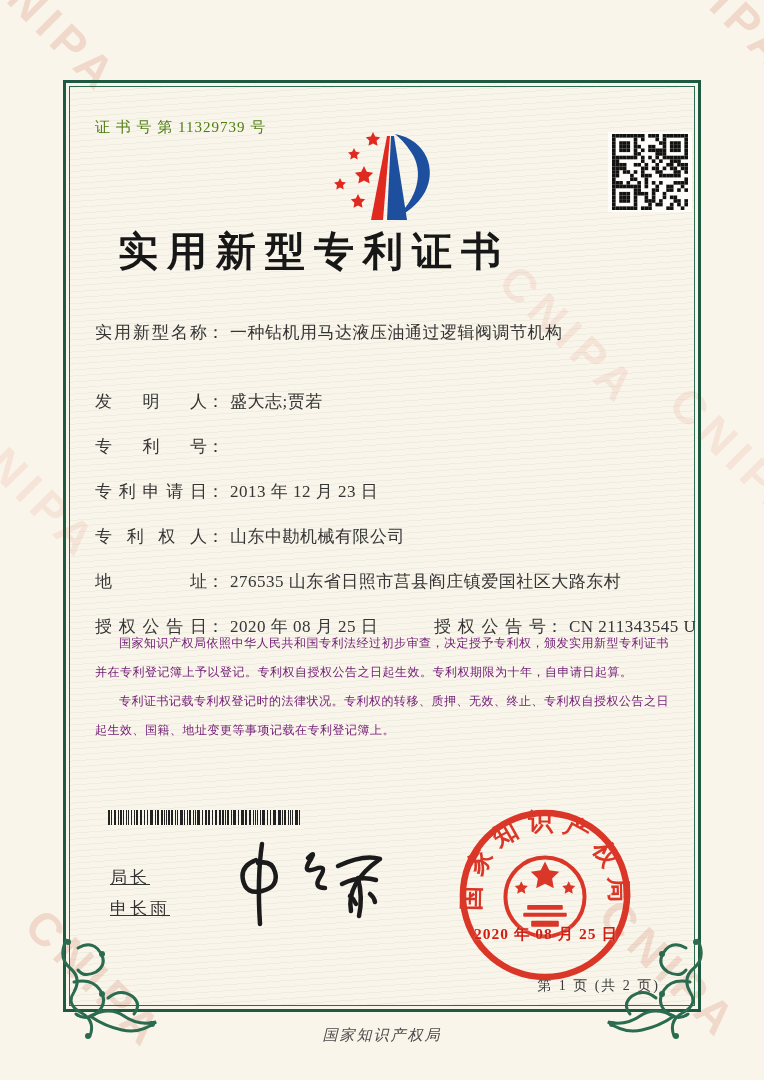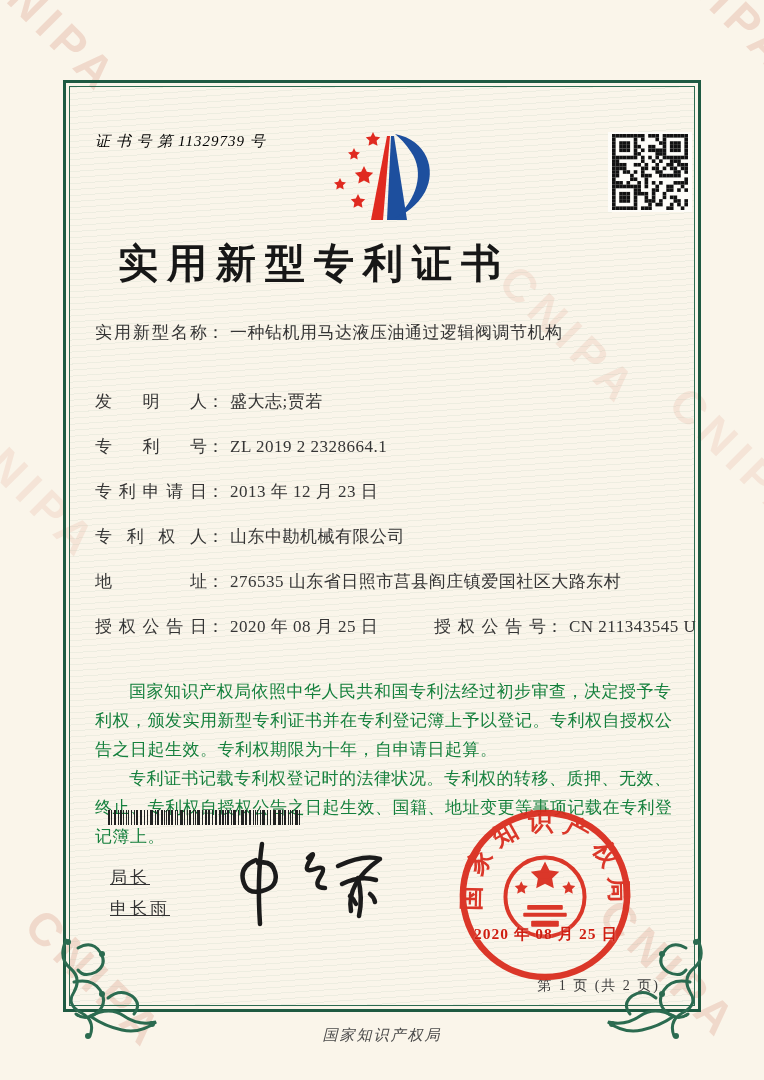--- a/index.html
+++ b/index.html
@@ -41,27 +41,27 @@
       repeating-linear-gradient(176deg,
         rgba(150,182,160,0.13) 0px, rgba(150,182,160,0.13) 1px,
         rgba(0,0,0,0) 1px, rgba(0,0,0,0) 6px);
   }
   .corner-flourish{position:absolute;z-index:4;}
   .corner-flourish.left{left:48px;top:938px;}
   .corner-flourish.right{left:606px;top:938px;transform:scaleX(-1);}
 
   
   .cert-no{
-    position:absolute;left:95px;top:132px;z-index:5;
-    font-size:15px;letter-spacing:1px;color:#000000;font-style:italic;
+    position:absolute;left:95px;top:118px;z-index:5;
+    font-size:15px;letter-spacing:1px;color:#4d7c0f;
   }
   .logo{position:absolute;left:331px;top:126px;z-index:5;}
   .qr{position:absolute;left:608px;top:132px;z-index:5;background:#fdfcf8;padding:2px;}
   .title{
-    position:absolute;left:0;top:236px;width:628px;z-index:5;
+    position:absolute;left:0;top:224px;width:628px;z-index:5;
     text-align:center;font-size:40px;font-weight:bold;
     letter-spacing:9px;color:#171717;
   }
 
   
   .fields{position:absolute;left:95px;top:320px;width:585px;z-index:5;font-size:17px;color:#353535;}
   .frow{margin-bottom:19px;line-height:26px;display:flex;}
   .frow.first{margin-bottom:43px;}
   .flabel{
     display:inline-block;width:112px;
@@ -69,21 +69,21 @@
     flex:0 0 112px;
   }
   .fcolon{flex:0 0 auto;margin-right:6px;}
   .fvalue{flex:1 1 auto;letter-spacing:0.5px;}
   .frow.grant .fvalue{flex:0 0 178px;}
   .frow.grant .flabel2{display:inline-block;width:112px;text-align:justify;text-align-last:justify;flex:0 0 112px;margin-left:26px;}
 
   
   .paras{
     position:absolute;left:95px;top:629px;width:578px;z-index:5;
-    font-size:17px;line-height:29px;color:#15803d;letter-spacing:0.5px;margin-top:48px;
+    font-size:12px;line-height:29px;color:#701a75;letter-spacing:0.5px;
   }
   .paras p{margin:0;text-indent:2em;}
 
   
   .barcode{position:absolute;left:108px;top:810px;z-index:5;}
 
   
   .signer{position:absolute;left:110px;top:862px;z-index:5;font-size:17px;line-height:31px;color:#333;letter-spacing:3px;text-decoration:underline;}
   .signature{position:absolute;left:222px;top:840px;z-index:5;}
 
@@ -423,21 +423,20 @@
         <span class="fvalue">一种钻机用马达液压油通过逻辑阀调节机构</span>
     </div>
     <div class="frow">
       <span class="flabel">发明人</span>
         <span class="fcolon">：</span>
         <span class="fvalue">盛大志;贾若</span>
     </div>
     <div class="frow">
       <span class="flabel">专利号</span>
         <span class="fcolon">：</span>
-        <span class="fvalue">ZL 2019 2 2328664.1</span>
     </div>
     <div class="frow">
       <span class="flabel">专利申请日</span>
         <span class="fcolon">：</span>
         <span class="fvalue">2013 年 12 月 23 日</span>
     </div>
     <div class="frow">
       <span class="flabel">专利权人</span>
         <span class="fcolon">：</span>
         <span class="fvalue">山东中勘机械有限公司</span>

